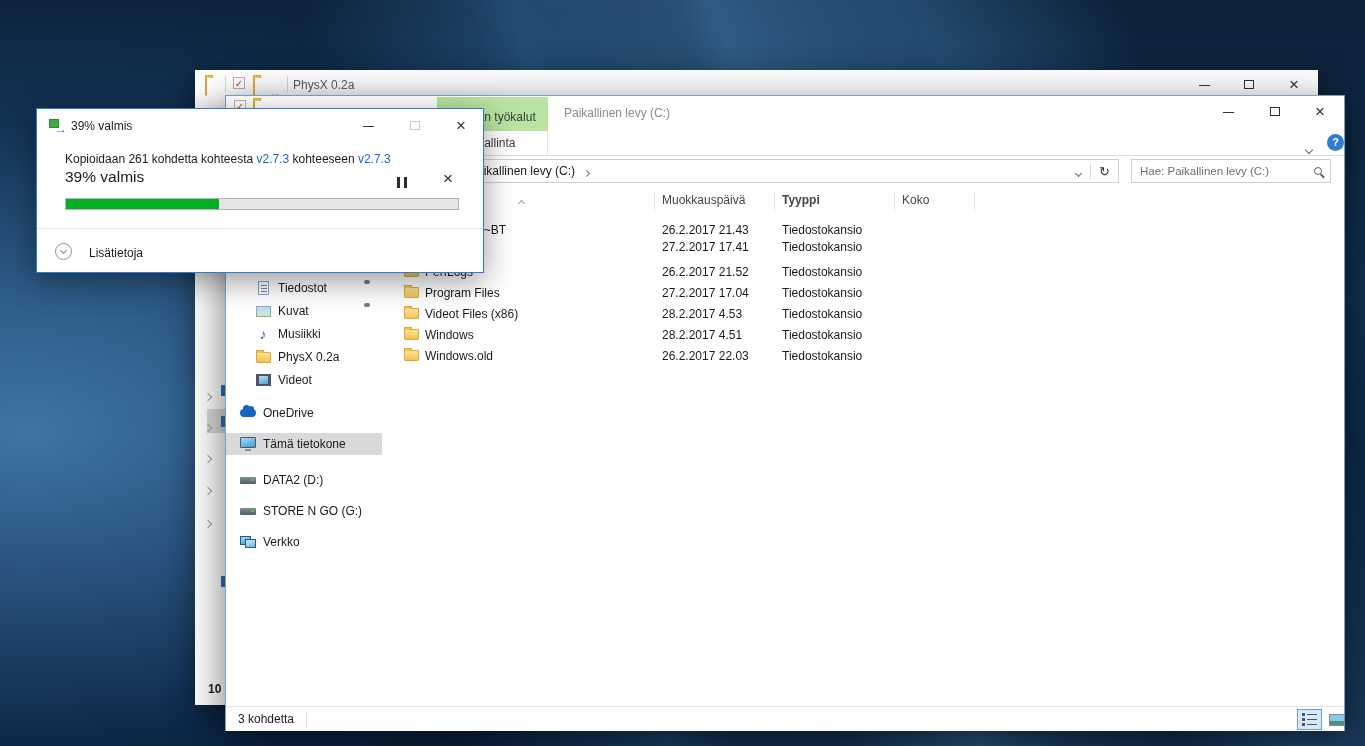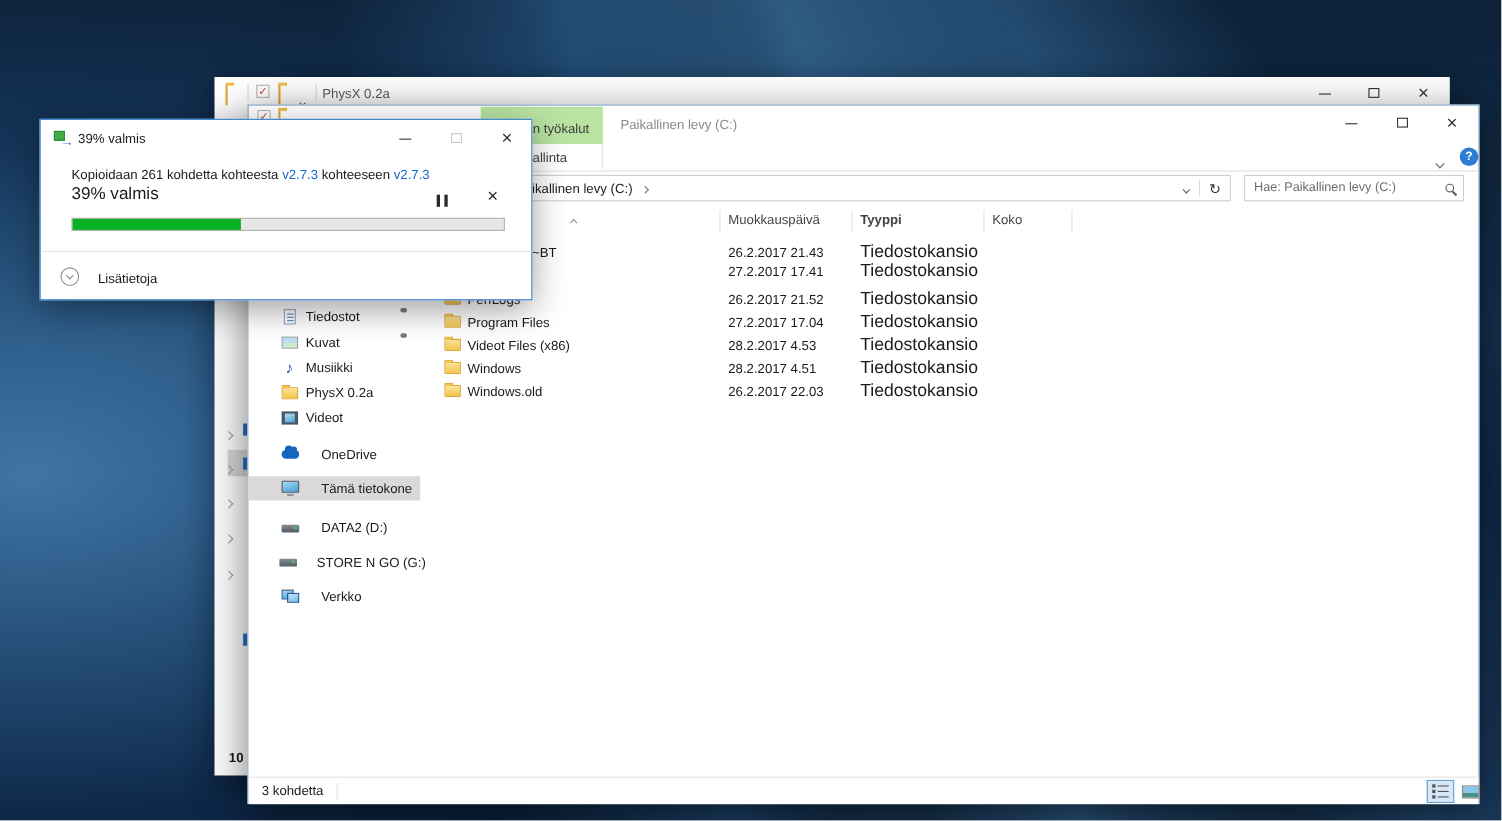--- a/index.html
+++ b/index.html
@@ -103,32 +103,32 @@
   .refresh { font-size:13px; color:#333; padding:0 8px; }
   .search-field { position:absolute; left:905px; top:63px; width:200px; height:24px;
     border:1px solid #cfcfcf; background:#fff; display:flex; align-items:center;
     padding:0 8px; justify-content:space-between; }
   .search-text { font-size:11.5px; color:#6e6e6e; }
 
   .navpane { position:absolute; left:0; top:90px; width:156px; height:520px; background:#fff; }
   .nav-item { position:absolute; left:0; width:156px; height:22px; display:flex; align-items:center; font-size:12px; color:#1a1a1a; }
   .nav-item .nicon { width:20px; display:flex; justify-content:center; }
   .nav-item.lvl1 { padding-left:27px; }
-  .nav-item.lvl0 { padding-left:28px;gap:13px; }
+  .nav-item.lvl0 { padding-left:12px; }
   .nav-item .nlabel { margin-left:5px; white-space:nowrap; }
   .nav-item .pin { position:absolute; left:140px; top:6px; }
   .nav-item.selected { background:#d9d9d9; }
 
   .colhead { position:absolute; top:97px; font-size:12px; color:#454545; }
   .colsep { position:absolute; top:95px; height:20px; width:1px; background:#e2e2e2; }
   .file-row { position:absolute; left:165px; width:940px; height:21px; display:flex; align-items:center; }
   .file-row .ficon { position:absolute; left:13px; }
   .file-row .fname { position:absolute; left:34px; font-size:12px; color:#1a1a1a; white-space:nowrap; }
   .file-row .fdate { position:absolute; left:271px; font-size:12px; color:#1a1a1a; }
-  .file-row .ftype { position:absolute; left:391px; font-size:16px; color:#1a1a1a; }
+  .file-row .ftype { position:absolute; left:391px; font-size:12px; color:#1a1a1a; }
   .file-row .fsize { position:absolute; left:511px; font-size:12px; color:#1a1a1a; }
 
   .statusbar { position:absolute; left:0; top:610px; width:100%; height:25px; border-top:1px solid #e3e3e3; background:#fff; }
   .status-count { position:absolute; left:12px; top:5px; font-size:12px; color:#1a1a1a; }
   .status-sep { position:absolute; left:80px; top:5px; height:15px; width:1px; background:#e0e0e0; }
   .viewbtn { position:absolute; top:2px; width:25px; height:21px; display:flex; align-items:center; justify-content:center; }
   .viewbtn.sel { border:1px solid #66a0d2; background:#d7e9f9; }
   .glyph-details { width:15px; height:13px; display:flex; flex-direction:column; justify-content:space-between; }
   .glyph-details i { display:flex; align-items:center; height:3px; }
   .glyph-details i::before { content:""; width:3px; height:3px; background:#555; margin-right:2px; }

